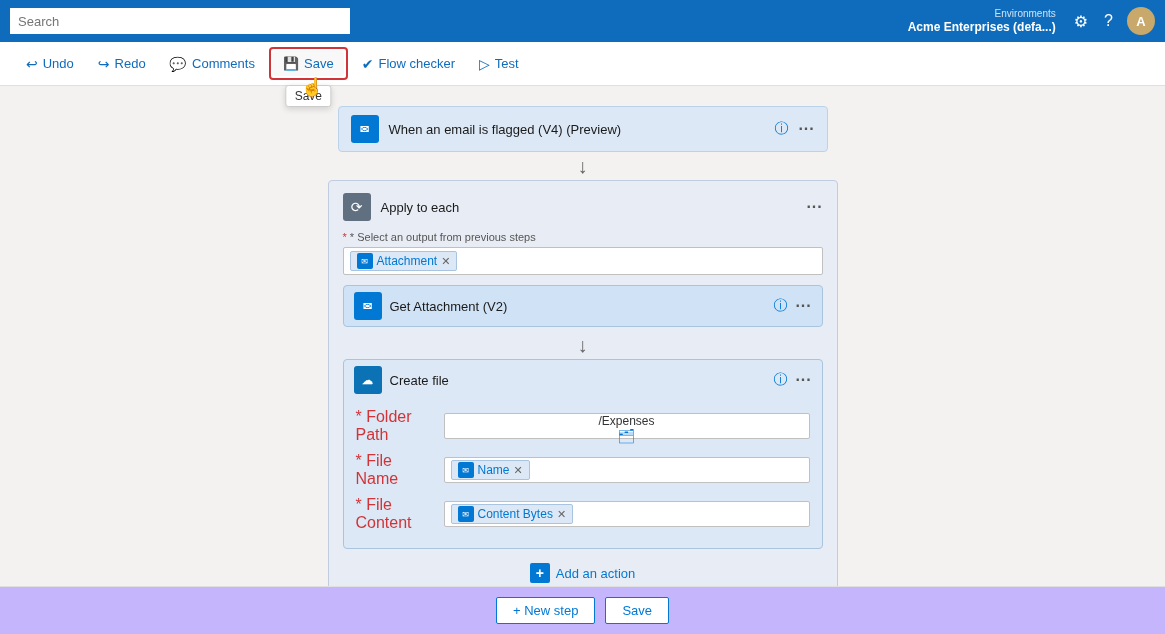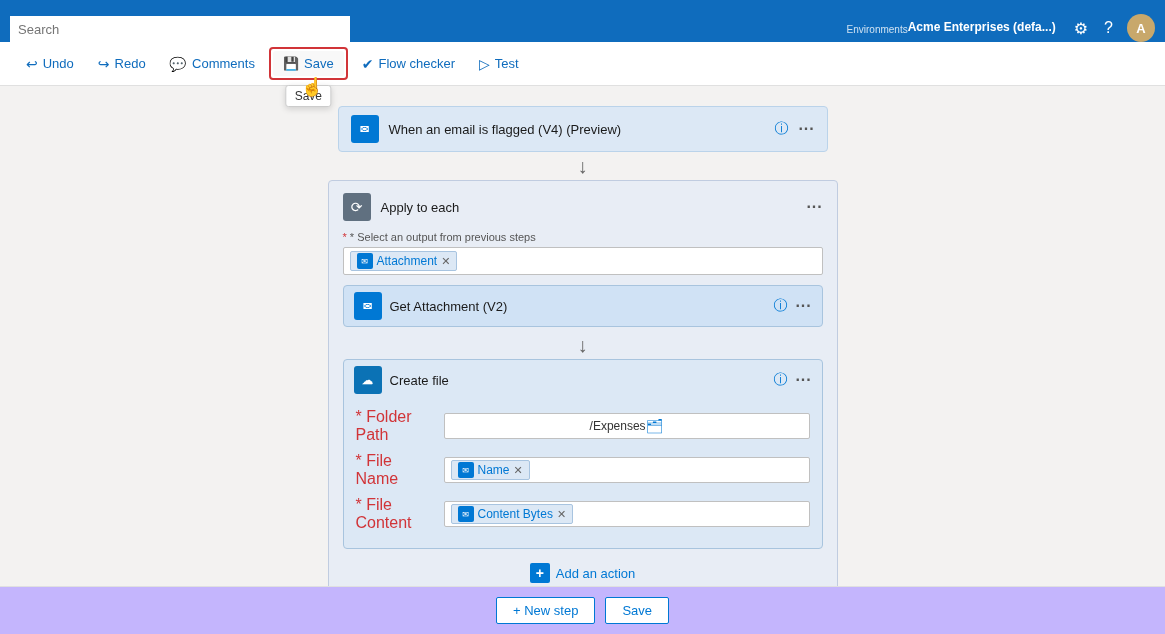--- a/index.html
+++ b/index.html
@@ -1,21 +1,21 @@
 <!DOCTYPE html>
 <html><head>
   <meta charset="utf-8">
   <style>
     * { box-sizing: border-box; margin: 0; padding: 0; }
     body { font-family: 'Segoe UI', Arial, sans-serif; background: #f3f2f1; height: 634px; overflow: hidden; }
 
     
     .top-bar {
       display: flex;
-      align-items: flex-end;
+      align-items: center;
       background: #0f6cbd;
       height: 42px;
       padding: 0 10px;
     }
     .search-box {
       width: 340px;
       height: 26px;
       background: #fff;
       border: none;
       padding: 0 8px;
@@ -23,21 +23,21 @@
       color: #333;
     }
     .top-bar-right {
       margin-left: auto;
       display: flex;
       align-items: center;
       gap: 4px;
     }
     .env-info {
       display: flex;
-      flex-direction: row;
+      flex-direction: column;
       align-items: flex-end;
       margin-right: 8px;
       color: #fff;
       font-size: 11px;
       line-height: 1.3;
     }
     .env-label { opacity: 0.8; font-size: 10px; }
     .env-name { font-size: 12px; font-weight: 600; }
     .top-icon-btn {
       background: none;
@@ -243,21 +243,21 @@
       margin-bottom: 8px; gap: 8px;
     }
     .field-label { font-size: 16px; color: #d13438; width: 80px; flex-shrink: 0; }
     .field-input {
       flex: 1; background: #fff;
       border: 1px solid #c0c0c0; border-radius: 2px;
       height: 26px; display: flex; align-items: center; padding: 0 6px;
       font-size: 12px; color: #333;
     }
     .field-input-folder {
-      display: flex; align-items: center; justify-content: center;
+      display: flex; align-items: center; justify-content: space-between; flex-direction: column;
     }
     .folder-icon { color: #0078d4; font-size: 14px; }
 
     .add-action-btn {
       display: flex; align-items: center; gap: 6px;
       background: none; border: none;
       color: #0078d4; font-size: 13px; cursor: pointer;
       padding: 6px 10px;
     }
     .add-action-icon {

